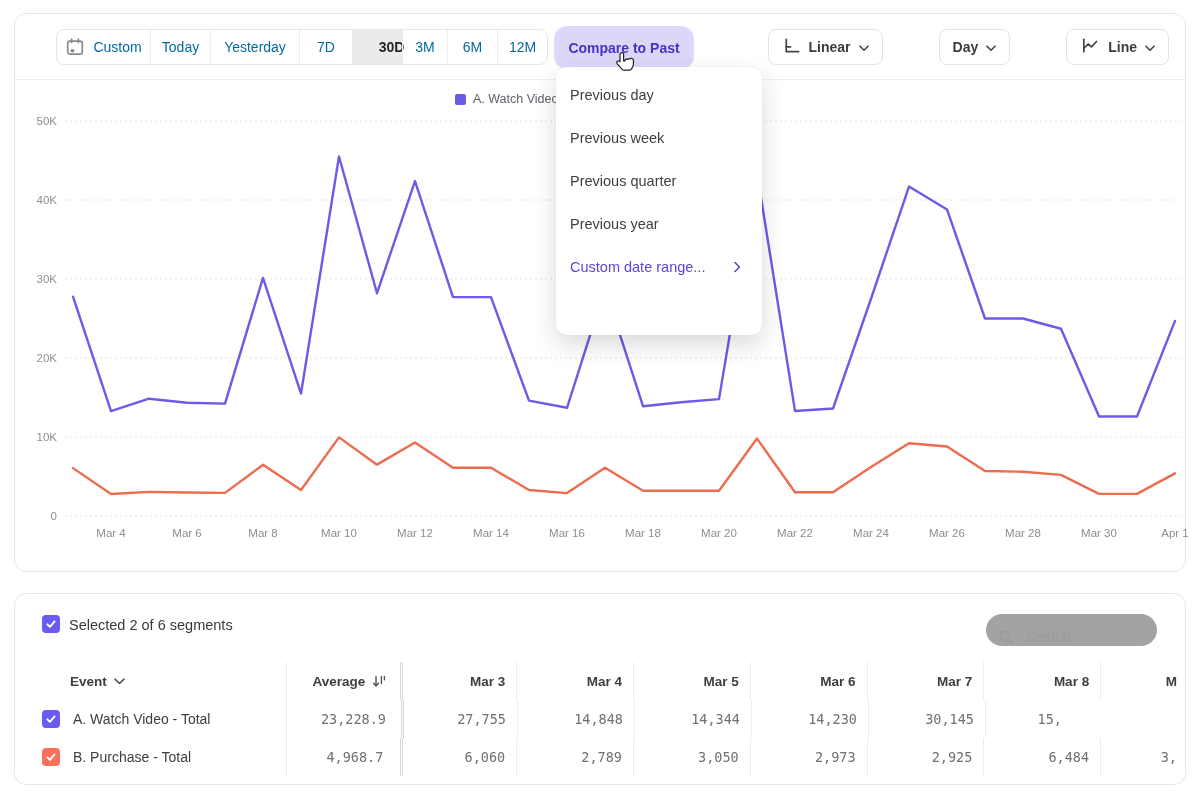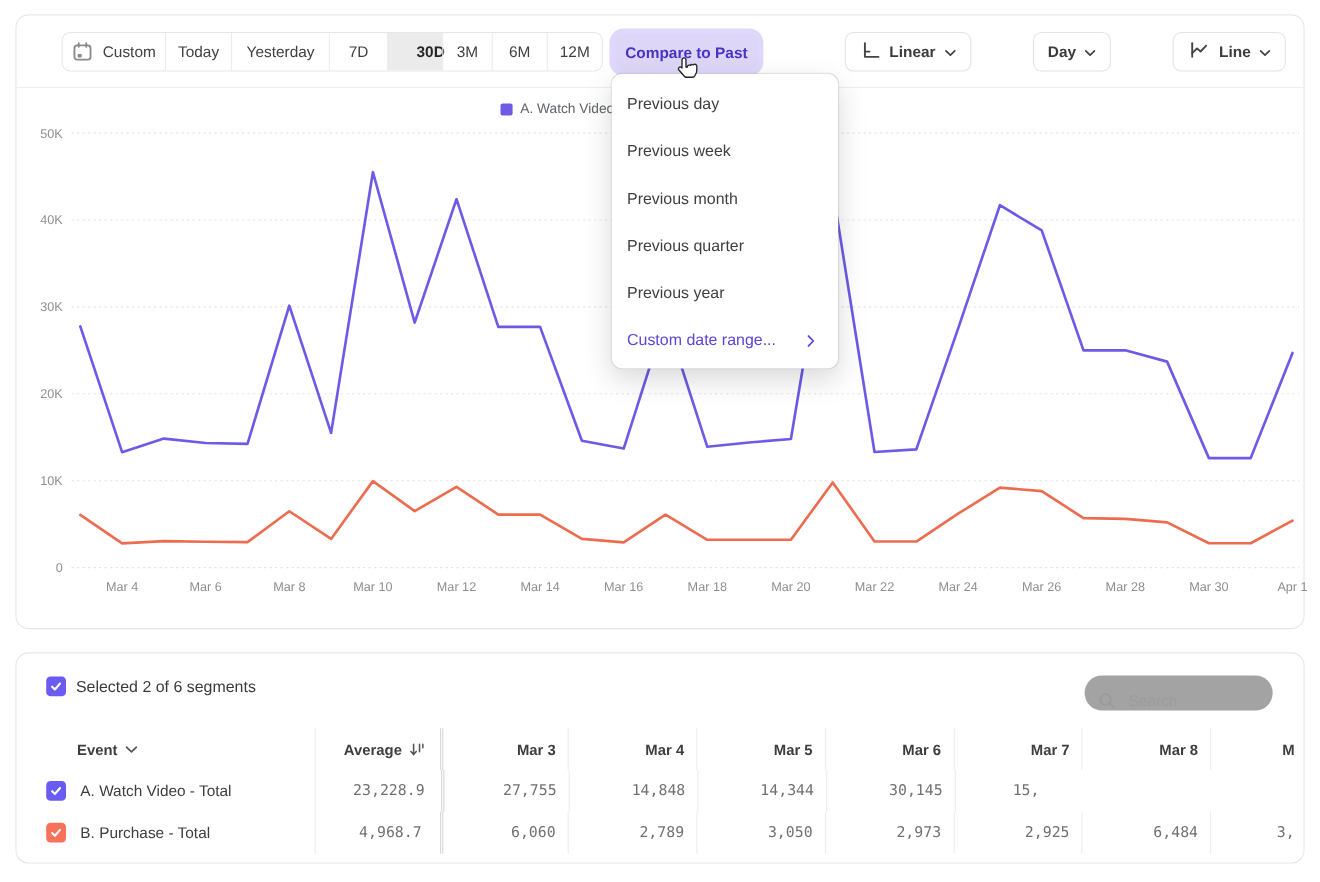--- a/index.html
+++ b/index.html
@@ -8,21 +8,21 @@
     background:#ffffff;font-family:"Liberation Sans",sans-serif;
     -webkit-font-smoothing:antialiased;
   }
   .panel{position:absolute;background:#fff;border:1px solid #e7e7e7;border-radius:12px;box-sizing:border-box;}
   .top-panel{left:14px;top:13px;width:1172px;height:559px;}
   .bottom-panel{left:14px;top:593px;width:1172px;height:192px;overflow:hidden;}
 
   
   .range-group{position:absolute;left:41px;top:15px;height:36px;display:flex;border:1px solid #e7e7e7;
     border-radius:8px;overflow:hidden;background:#fff;box-sizing:border-box;}
-  .seg{display:flex;align-items:center;justify-content:center;gap:8px;font-size:14px;color:#404040;
+  .seg{display:flex;align-items:center;justify-content:center;gap:8px;font-size:14px;color:#0369a1;
     box-sizing:border-box;cursor:pointer;white-space:nowrap;}
   .seg + .seg{border-left:1px solid #ececec;}
   .seg.sel{background:#ebebeb;color:#262626;font-weight:700;}
 
   .compare-btn{position:absolute;left:544px;top:17px;width:130px;height:33px;border:none;border-radius:8px;
     background:#ddd6f7;color:#4633c6;font-weight:700;font-size:14px;font-family:inherit;
     box-shadow:0 0 0 5px rgba(122,101,244,.25);cursor:pointer;}
 
   .right-controls{position:absolute;right:16px;top:15px;height:36px;display:flex;gap:8px;}
   .ctrl-btn{display:flex;align-items:center;gap:8px;padding:0 13px;border:1px solid #e3e3e3;border-radius:8px;
@@ -246,20 +246,21 @@
             <svg width="12" height="12" viewBox="0 0 12 12" fill="none">
               <path d="M2.4 6.3l2.5 2.5 4.7-5.4" stroke="#fff" stroke-width="1.9" stroke-linecap="round" stroke-linejoin="round"></path>
             </svg>
           </span>
           <span class="rowlabel">A. Watch Video - Total</span>
         </div>
         <div class="cell bD right num" style="width: 117px; padding-right: 15px;">23,228.9</div>
         <div class="cell bR right num" style="width: 114px; padding-right: 11px;">27,755</div>
         <div class="cell bR right num" style="width: 117px; padding-right: 11px;">14,848</div>
         <div class="cell bR right num" style="width: 117px; padding-right: 11px;">14,344</div>
+        <div class="cell bR right num" style="width: 117px; padding-right: 11px;">14,230</div>
         <div class="cell bR right num" style="width: 117px; padding-right: 11px;">30,145</div>
         <div class="cell right num" style="width: 84px; padding-right: 8px;">15,</div>
       </div>
       <div class="trow">
         <div class="cell bR c0pad" style="width: 272px;">
           <span class="cbx" style="background: rgb(247, 113, 91);">
             <svg width="12" height="12" viewBox="0 0 12 12" fill="none">
               <path d="M2.4 6.3l2.5 2.5 4.7-5.4" stroke="#fff" stroke-width="1.9" stroke-linecap="round" stroke-linejoin="round"></path>
             </svg>
           </span>
@@ -278,23 +279,20 @@
 </section>
 
 <div class="dropdown" id="compareMenu">
     <div class="menu-item">
       <span>Previous day</span>
     </div>
     <div class="menu-item">
       <span>Previous week</span>
     </div>
     <div class="menu-item">
-      <span>Previous month</span>
-    </div>
-    <div class="menu-item">
       <span>Previous quarter</span>
     </div>
     <div class="menu-item">
       <span>Previous year</span>
     </div>
     <div class="menu-item custom">
       <span>Custom date range...</span>
       <span class="mchev">
         <svg width="9" height="12" viewBox="0 0 9 12" fill="none">
           <path d="M2 1.5l4.4 4.5L2 10.5" stroke="#5a46d8" stroke-width="1.6" stroke-linecap="round" stroke-linejoin="round"></path>

